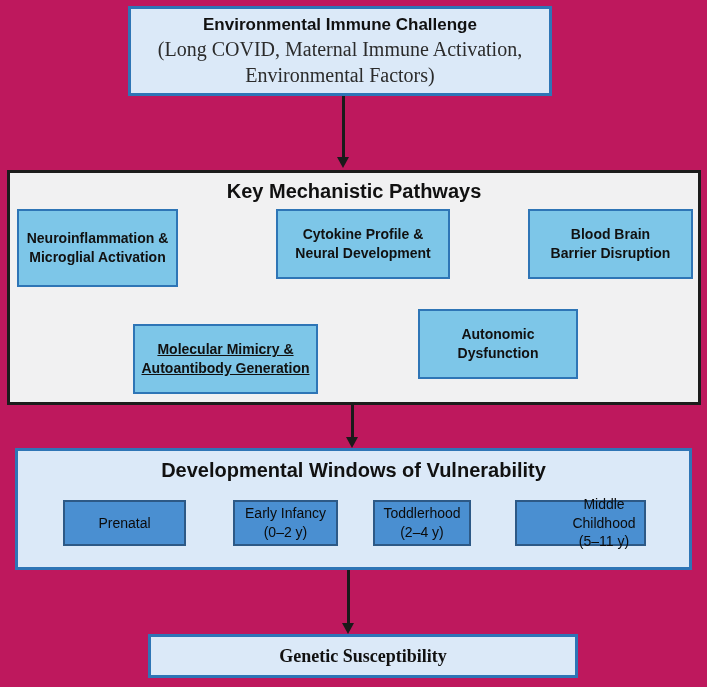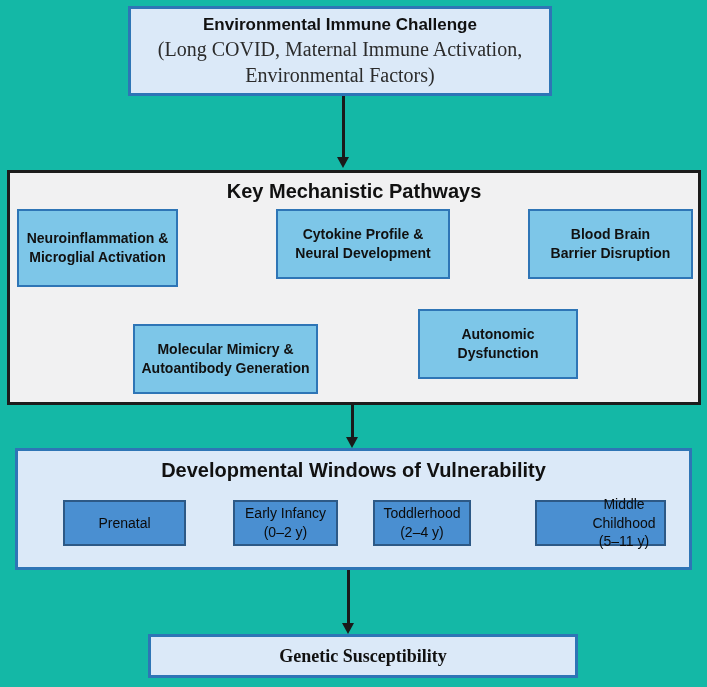--- a/index.html
+++ b/index.html
@@ -8,21 +8,21 @@
     --medium-blue-fill:#4a8fd1;
     --blue-border:#2e75b6;
     --dev-inner-border:#2d5986;
     --gray-fill:#f1f1f2;
     --dark-border:#1c1c1c;
     --arrow-color:#1a1a1a;
     --text-color:#111111;
   }
   html,body{margin:0;padding:0;background:#ffffff;}
   .canvas{
-    position:relative;width:707px;height:687px;background:#14b8a6;
+    position:relative;width:707px;height:687px;background:#be185d;
     font-family:"Liberation Sans", sans-serif;color:var(--text-color);
     overflow:hidden;
   }
   .box{box-sizing:border-box;position:absolute;display:flex;flex-direction:column;
        align-items:center;justify-content:center;text-align:center;}
   
   .stage{background:var(--light-blue-fill);border:3px solid var(--blue-border);}
   .stage-title{font-weight:bold;font-size:17px;line-height:1.25;}
   .stage-sub{font-size:20px;line-height:1.3;color:#2b2b2b;font-family:Liberation Serif, serif;}
   
@@ -71,21 +71,21 @@
     <div class="box skybox" style="left:266px;top:36px;width:174px;height:70px;">
       <div>Cytokine Profile &amp;</div>
       <div>Neural Development</div>
     </div>
 
     <div class="box skybox" style="left:518px;top:36px;width:165px;height:70px;">
       <div>Blood Brain</div>
       <div>Barrier Disruption</div>
     </div>
 
-    <div class="box skybox" style="left:123px;top:151px;width:185px;height:70px;">
+    <div class="box skybox" style="left:123px;top:151px;width:185px;height:70px;text-decoration:underline;">
       <div>Molecular Mimicry &amp;</div>
       <div>Autoantibody Generation</div>
     </div>
 
     <div class="box skybox" style="left:408px;top:136px;width:160px;height:70px;">
       <div>Autonomic</div>
       <div>Dysfunction</div>
     </div>
   </div>
 
@@ -104,21 +104,21 @@
     <div class="box devbox" style="left:215px;top:49px;width:105px;height:46px;">
       <div>Early Infancy</div>
       <div>(0–2 y)</div>
     </div>
 
     <div class="box devbox" style="left:355px;top:49px;width:98px;height:46px;text-align:center;">
       <div>Toddlerhood</div>
       <div>(2–4 y)</div>
     </div>
 
-    <div class="box devbox" style="left:517px;top:49px;width:131px;height:46px;padding-left:47px;">
+    <div class="box devbox" style="left:497px;top:49px;width:131px;height:46px;padding-left:47px;">
       <div>Middle Childhood</div>
       <div>(5–11 y)</div>
     </div>
   </div>
 
   <div class="arrow" style="left:341px;top:570px;height:64px;">
     <div class="stem"></div>
     <div class="head"></div>
   </div>
 

